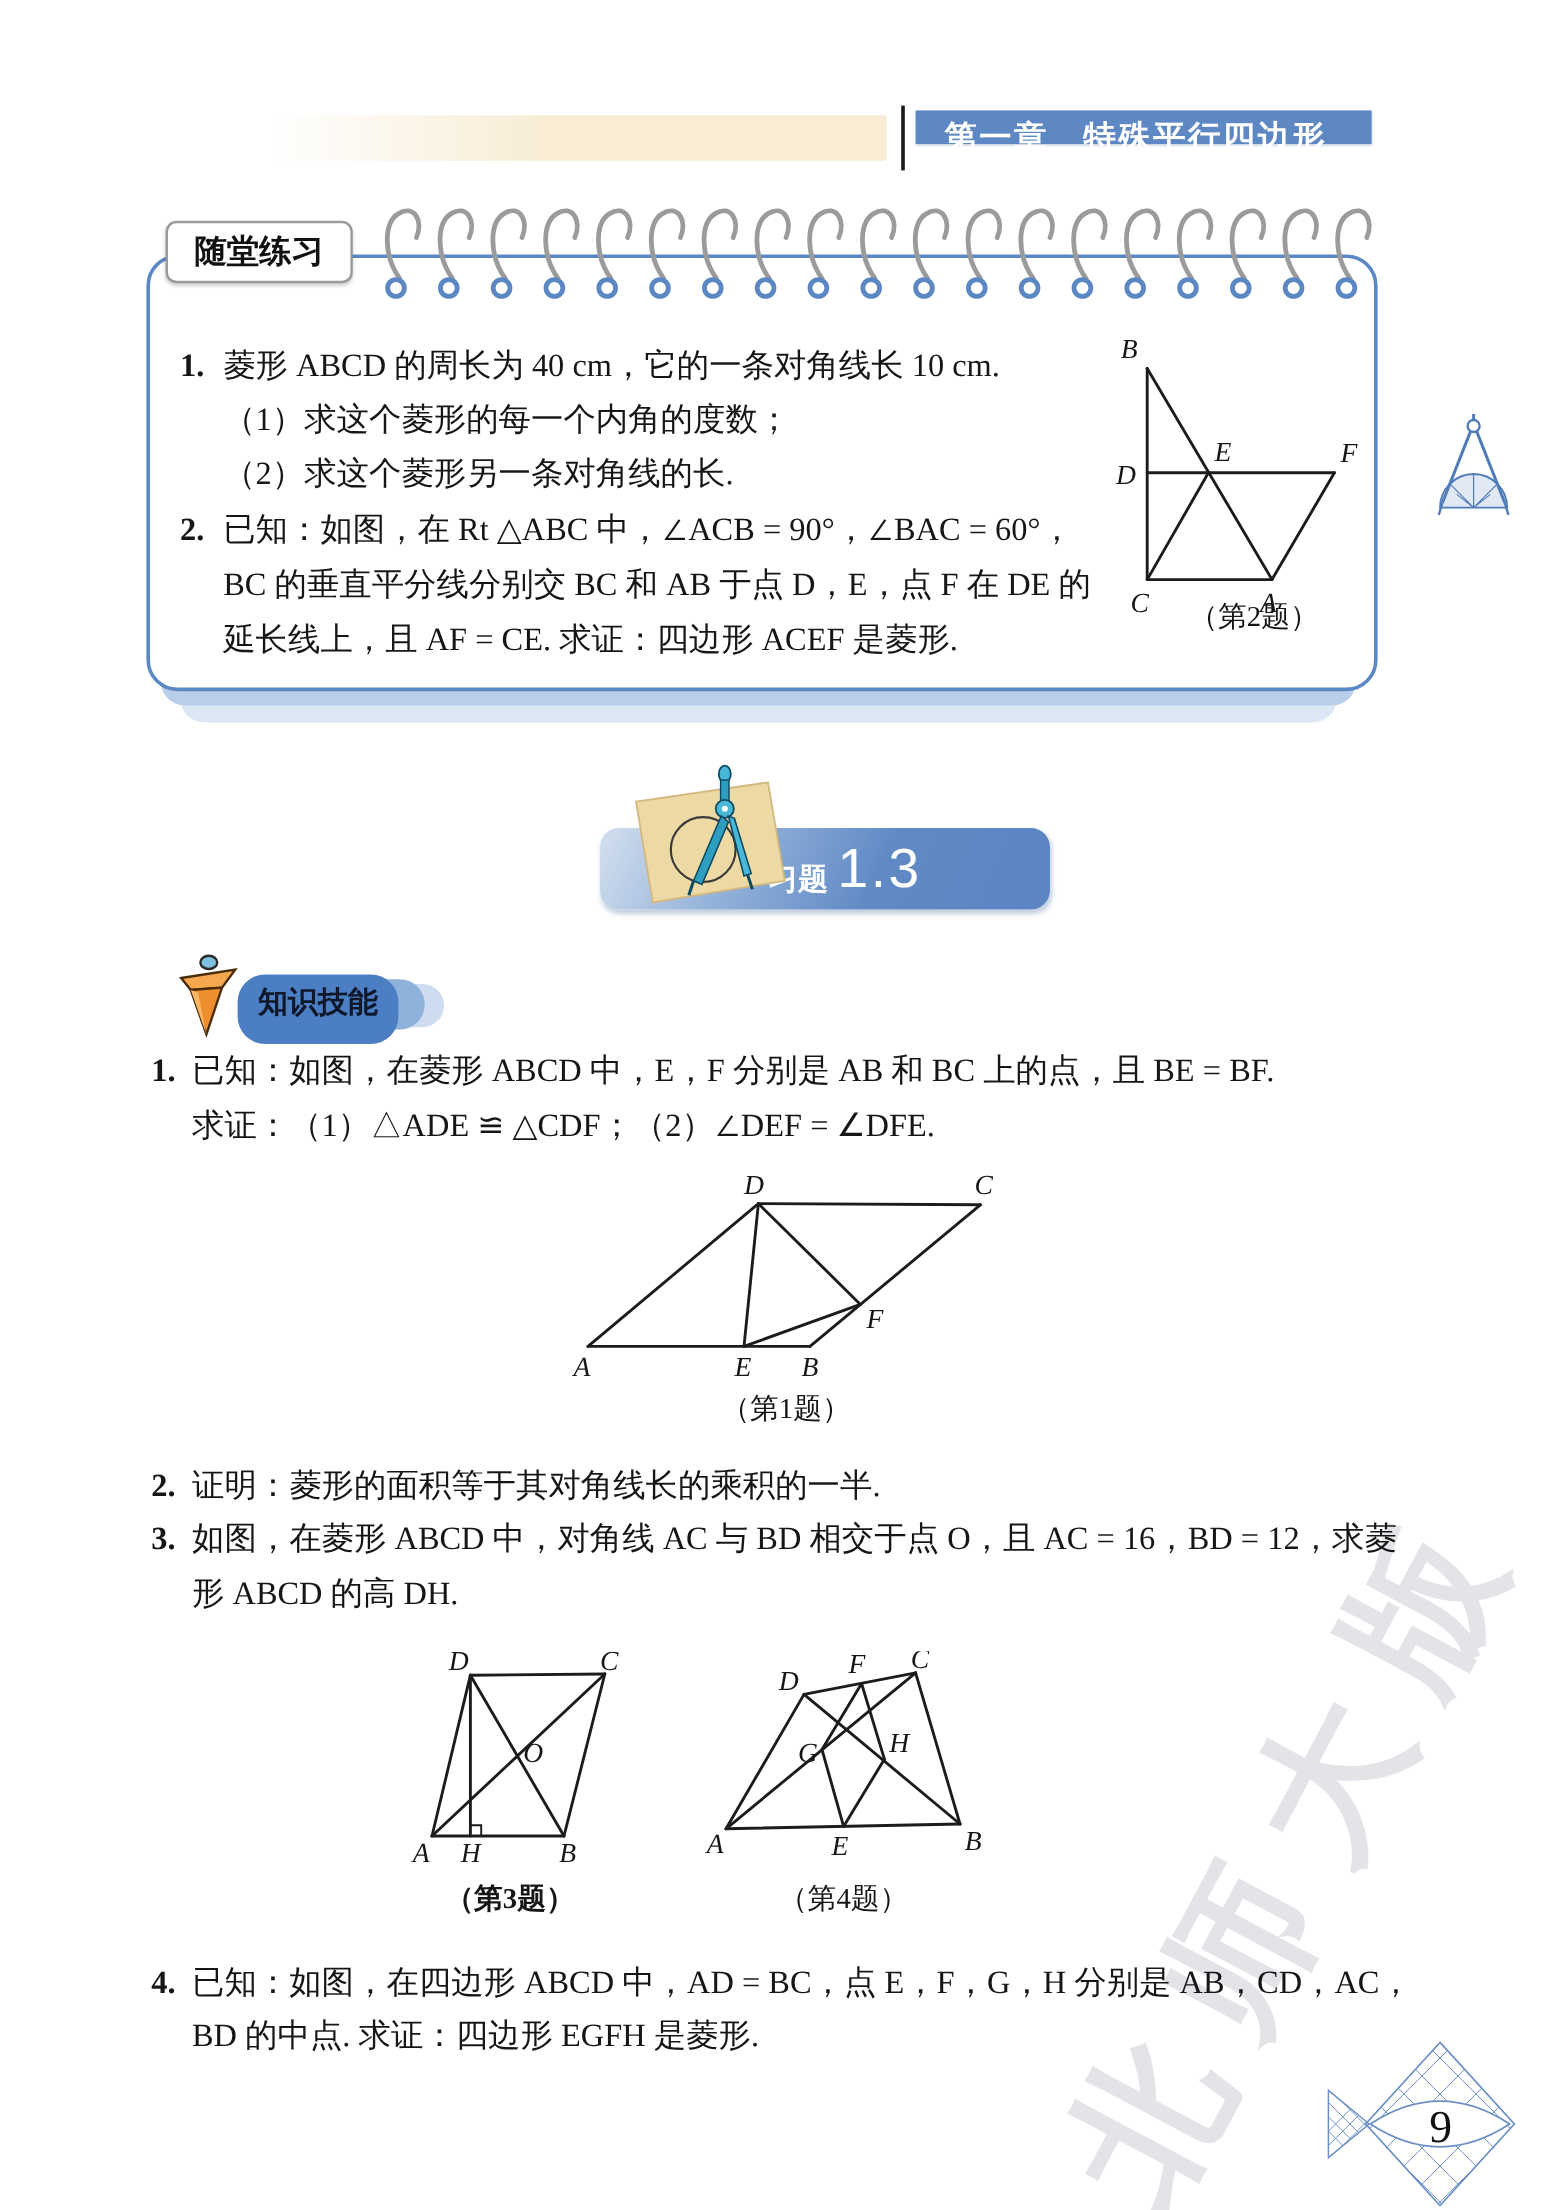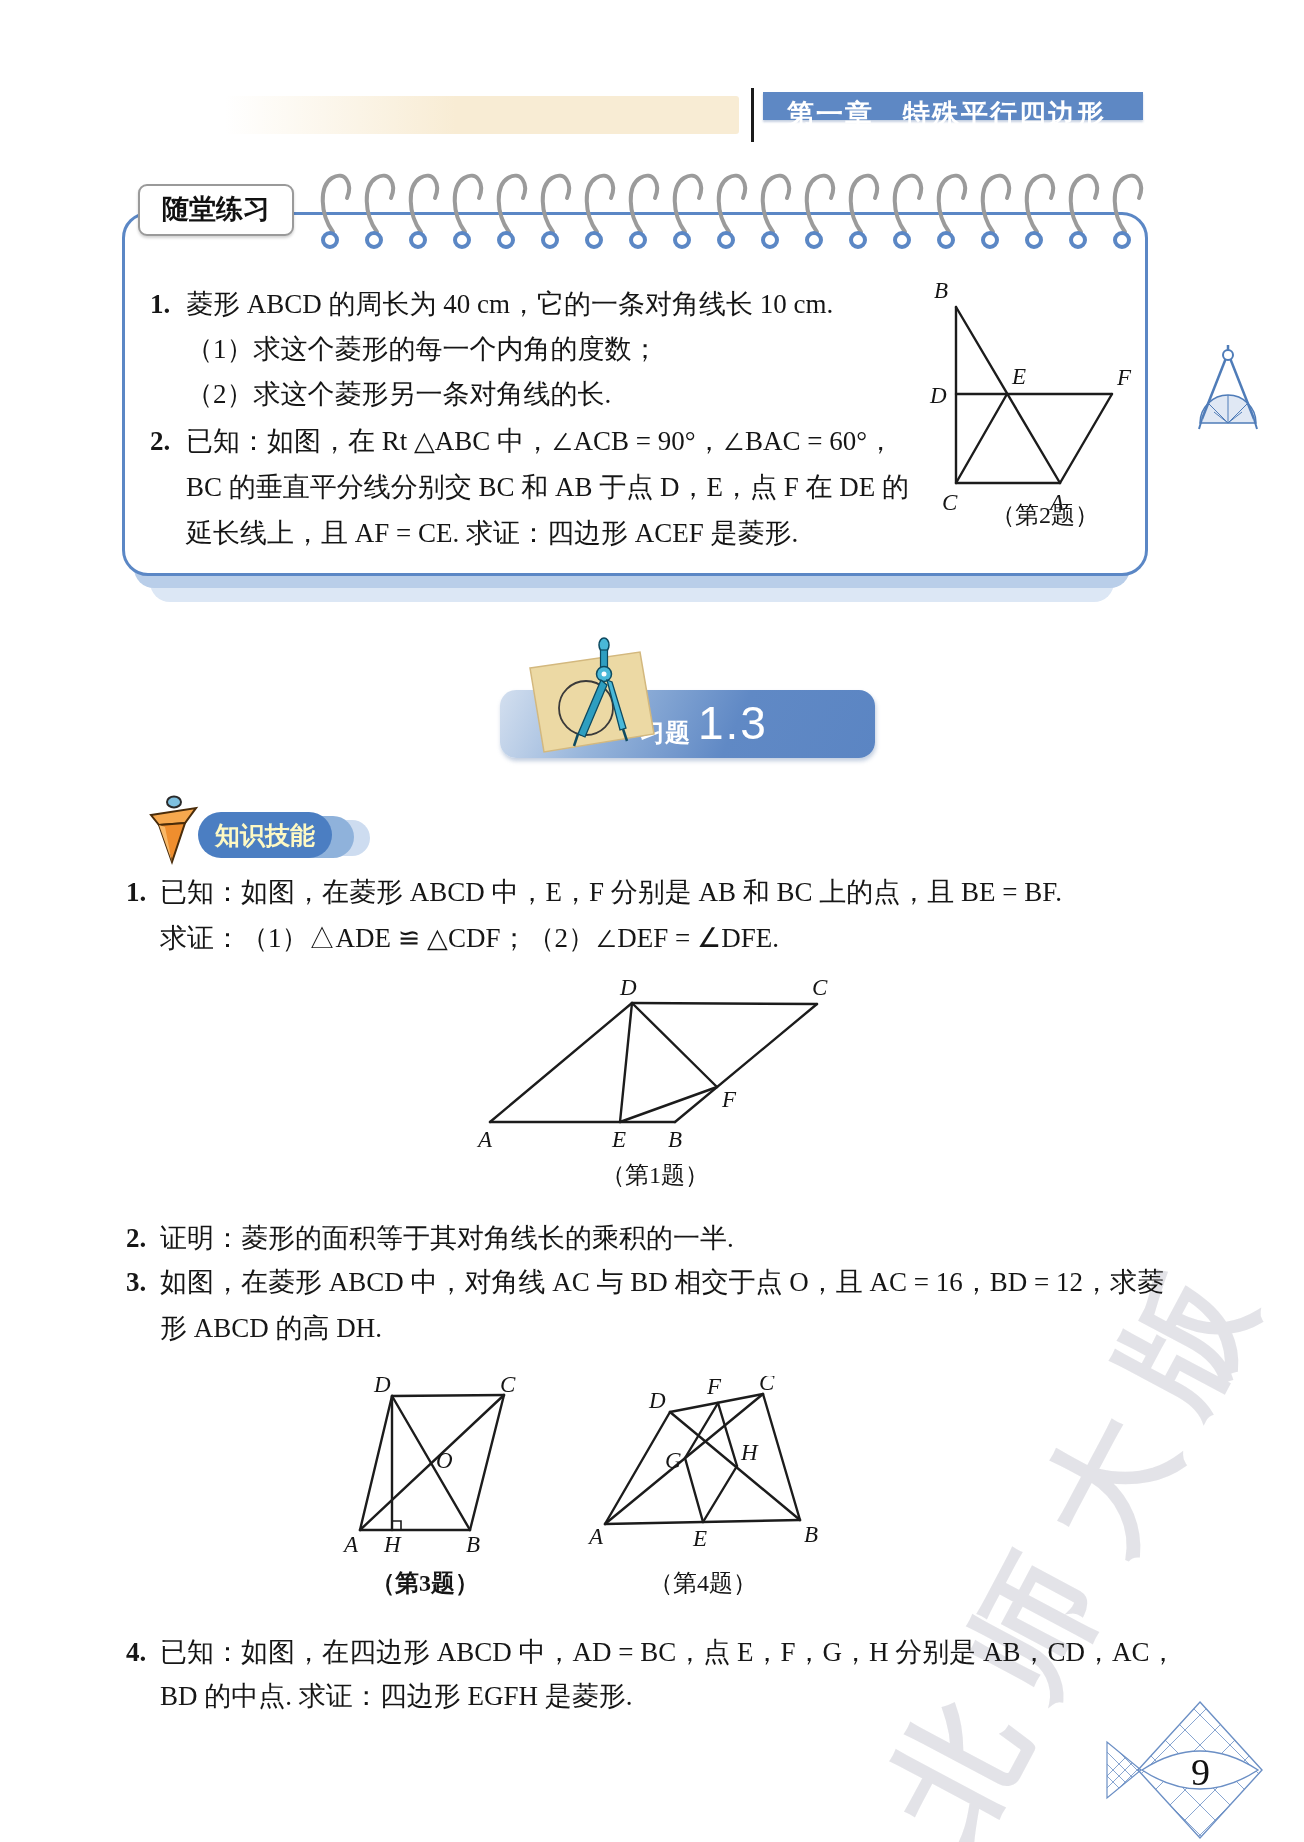--- a/index.html
+++ b/index.html
@@ -22,22 +22,22 @@
   .box-pill{position:absolute;left:138px;top:184px;width:152px;height:48px;background:#ffffff;border:2px solid #9a9a9a;
      border-radius:9px;font:bold 27px/46px "Liberation Sans",sans-serif;text-align:center;color:#111;
      box-shadow:0 2px 3px rgba(0,0,0,.18);}
   .banner{position:absolute;left:500px;top:690px;width:375px;height:68px;border-radius:16px;
      background:linear-gradient(115deg,#d3dfef 0%,#97b5db 28%,#6089c5 62%,#5b85c3 100%);
      box-shadow:1px 3px 4px rgba(100,130,175,.4);}
   .banner-label{position:absolute;left:140px;top:26px;font:bold 25px "Liberation Sans",sans-serif;color:#fff;}
   .banner-num{position:absolute;left:198px;top:6px;font:46px "Liberation Sans",sans-serif;color:#fff;letter-spacing:2px;}
   .badge-echo2{position:absolute;left:214px;top:820px;width:156px;height:36px;background:#cddcf0;border-radius:18px;}
   .badge-echo1{position:absolute;left:208px;top:816px;width:146px;height:42px;background:#8fb2db;border-radius:21px;}
-  .badge-main{position:absolute;left:198px;top:812px;width:134px;height:46px;background:#4b7ec2;border-radius:23px;
-     font:bold 25px/46px "Liberation Sans",sans-serif;color:#fef9c3;text-align:center;}
+  .badge-main{position:absolute;left:198px;top:812px;width:134px;height:58px;background:#4b7ec2;border-radius:23px;
+     font:bold 25px/46px "Liberation Sans",sans-serif;color:#0f172a;text-align:center;}
   .watermark{position:absolute;left:928px;top:1740px;transform:rotate(-62deg);transform-origin:left center;
      font:bold 128px "Liberation Serif",serif;color:#c9c9d2;opacity:.5;letter-spacing:34px;white-space:nowrap;}
   .fish-num{font:38px "Liberation Serif",serif;}
   svg text{font-family:"Liberation Serif",serif;font-style:italic;font-size:23px;fill:#161616;}
   svg .geo{stroke:#1c1c1c;stroke-width:2.4;fill:none;stroke-linecap:round;stroke-linejoin:round;}
 </style>
 </head>
 <body>
 
 <div id="page">

